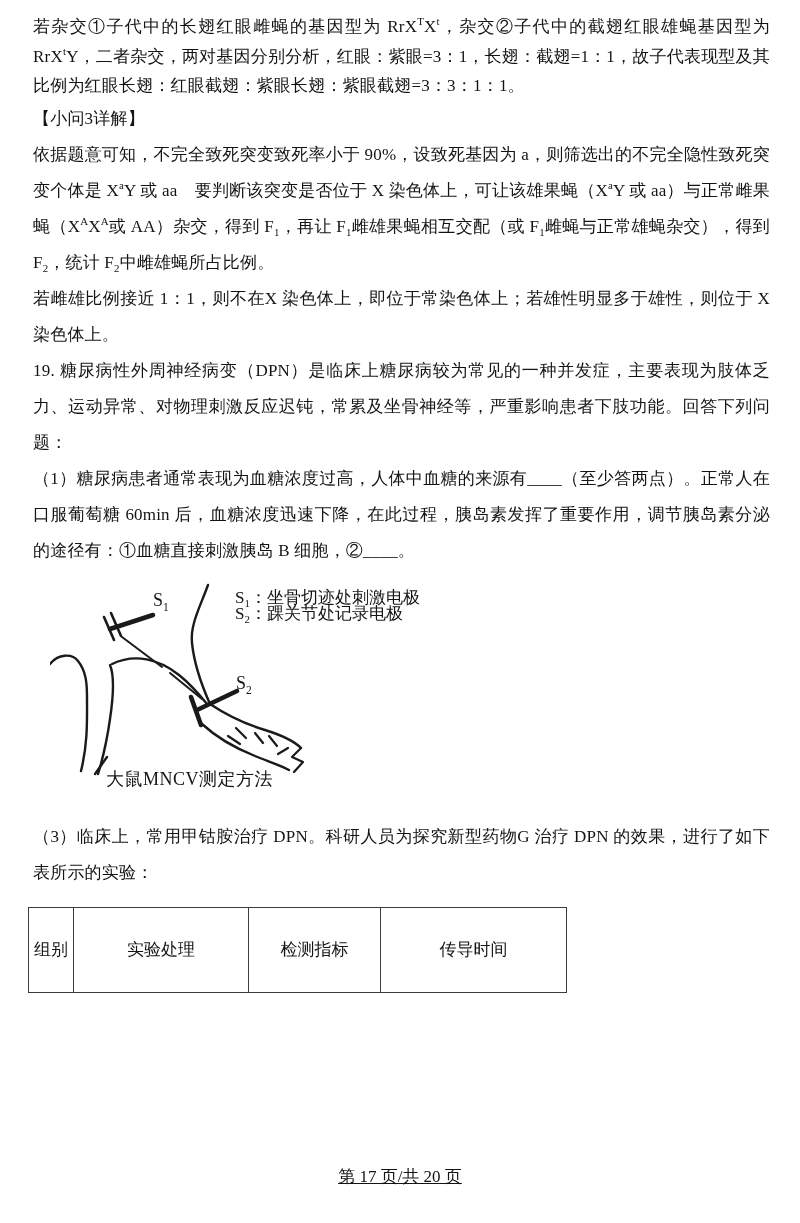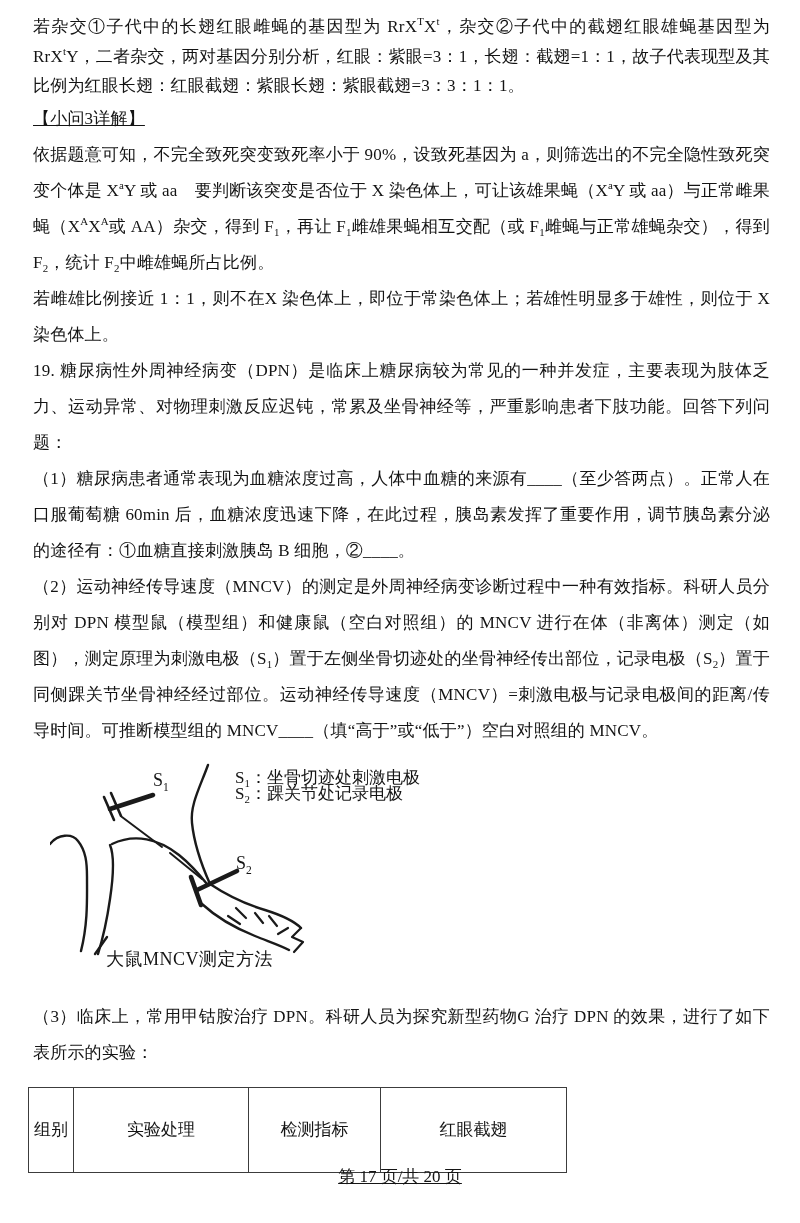--- a/index.html
+++ b/index.html
@@ -17,21 +17,21 @@
     font-size:17px;
     position:relative;
   }
   p.para {
     margin:0;
     text-align:justify;
     letter-spacing:0.2px;
   }
   .lh-tight { line-height:29.5px; }
   .lh-normal { line-height:36px; }
-  .heading { margin-top:6px;text-decoration:underline; }
+  .heading { margin-top:6px; }
   .sup { vertical-align:super; font-size:0.64em; line-height:0; }
   .sub { vertical-align:sub;  font-size:0.64em; line-height:0; }
 
   
   .mncv-figure {
     position:relative;
     width:430px; height:218px;
     margin:8px 0 0 17px;
   }
   .mncv-figure svg { position:absolute; left:0; top:0; }
@@ -83,21 +83,20 @@
   <p class="para lh-normal heading">【小问3详解】</p>
 
   <p class="para lh-normal">依据题意可知，不完全致死突变致死率小于 90%，设致死基因为 a，则筛选出的不完全隐性致死突变个体是 X<span class="sup">a</span>Y 或 aa　要判断该突变是否位于 X 染色体上，可让该雄果蝇（X<span class="sup">a</span>Y 或 aa）与正常雌果蝇（X<span class="sup">A</span>X<span class="sup">A</span>或 AA）杂交，得到 F<span class="sub">1</span>，再让 F<span class="sub">1</span>雌雄果蝇相互交配（或 F<span class="sub">1</span>雌蝇与正常雄蝇杂交），得到 F<span class="sub">2</span>，统计 F<span class="sub">2</span>中雌雄蝇所占比例。</p>
 
   <p class="para lh-normal">若雌雄比例接近 1：1，则不在X 染色体上，即位于常染色体上；若雄性明显多于雄性，则位于 X 染色体上。</p>
 
   <p class="para lh-normal">19. 糖尿病性外周神经病变（DPN）是临床上糖尿病较为常见的一种并发症，主要表现为肢体乏力、运动异常、对物理刺激反应迟钝，常累及坐骨神经等，严重影响患者下肢功能。回答下列问题：</p>
 
   <p class="para lh-normal">（1）糖尿病患者通常表现为血糖浓度过高，人体中血糖的来源有____（至少答两点）。正常人在口服葡萄糖 60min 后，血糖浓度迅速下降，在此过程，胰岛素发挥了重要作用，调节胰岛素分泌的途径有：①血糖直接刺激胰岛 B 细胞，②____。</p>
 
-  <p class="para lh-normal">（2）运动神经传导速度（MNCV）的测定是外周神经病变诊断过程中一种有效指标。科研人员分别对 DPN 模型鼠（模型组）和健康鼠（空白对照组）的 MNCV 进行在体（非离体）测定（如图），测定原理为刺激电极（S<span class="sub">1</span>）置于左侧坐骨切迹处的坐骨神经传出部位，记录电极（S<span class="sub">2</span>）置于同侧踝关节坐骨神经经过部位。运动神经传导速度（MNCV）=刺激电极与记录电极间的距离/传导时间。可推断模型组的 MNCV____（填“高于”或“低于”）空白对照组的 MNCV。</p>
 
   <figure class="mncv-figure">
     <svg width="430" height="218" viewBox="0 0 430 218" fill="none" stroke="#1a1a1a" stroke-width="2.4" stroke-linecap="round" stroke-linejoin="round">
 
       <path d="M 0,87 C 8,77 22,76 28,84 C 36,94 37,106 37,120 C 37,142 38,166 31,194"></path>
 
       <path d="M 45,197 L 57,180"></path>
 
       <path d="M 60,88 C 65,100 63,122 60,142 C 57,163 53,181 48,197"></path>
 
@@ -142,20 +141,20 @@
       <col class="col-group">
         <col class="col-process">
         <col class="col-index">
         <col class="col-result">
     </colgroup>
     <tbody>
         <tr>
       <th>组别</th>
       <th>实验处理</th>
       <th>检测指标</th>
-      <th>红眼截翅</th>
+      <th>传导时间</th>
     </tr>
   </tbody>
     </table>
 
   <div class="footer">第 17 页/共 20 页</div>
 
 </div>
 
 </body></html>

